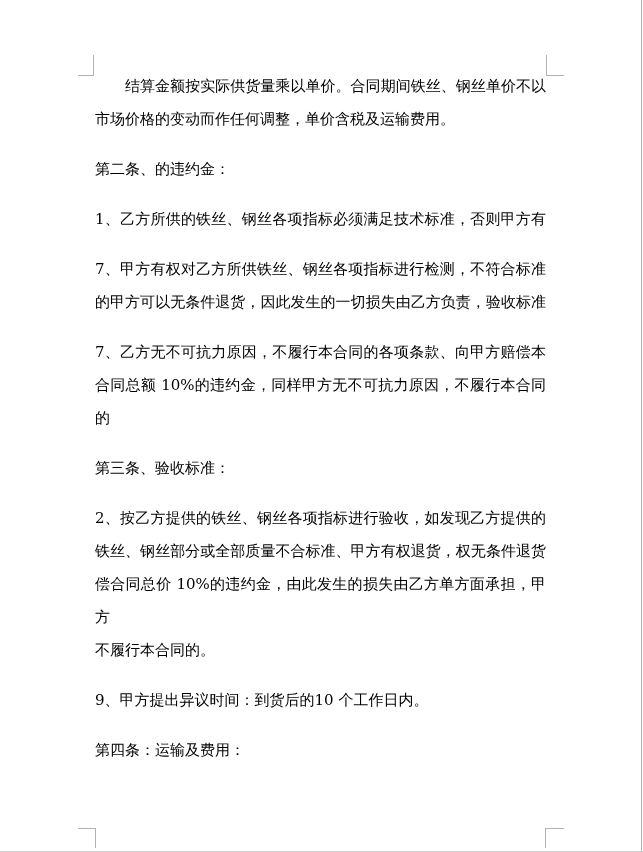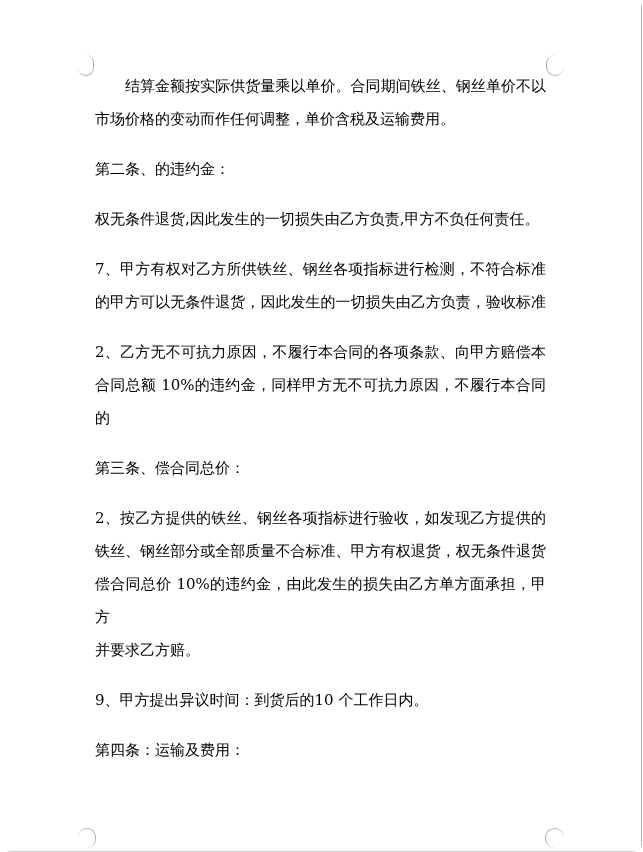--- a/index.html
+++ b/index.html
@@ -1,21 +1,21 @@
 <!DOCTYPE html>
 <html style="--mark: #b3b3b3; --edge: #b0b0b0; --text: #000000; --bg: #ffffff;"><head>
 <meta charset="utf-8">
 <style>
   :root{
     --mark:#b3b3b3;
     --edge:#b0b0b0;
     --text:#000000;
     --bg:#ffffff;
   }
-  *{ box-sizing:border-box;border-radius:11px; }
+  *{ box-sizing:border-box; }
   html,body{ margin:0; padding:0; }
   body{
     width:643px; height:852px;
     background:var(--bg);
     position:relative;
     overflow:hidden;
     font-family:"DejaVu Serif","Liberation Serif",serif;
     color:var(--text);
   }
   .doc-page{
@@ -64,38 +64,38 @@
 
   <div class="doc-body">
       <div class="para body">
         <div class="line fill indent">结算金额按实际供货量乘以单价。合同期间铁丝、钢丝单价不以</div>
         <div class="line">市场价格的变动而作任何调整，单价含税及运输费用。</div>
       </div>
       <div class="para heading">
         <div class="line">第二条、的违约金：</div>
       </div>
       <div class="para body">
-        <div class="line">权无条件退货,因此发生的一切损失由乙方负责,甲方不负任何责任。</div>
+        <div class="line fill">1、乙方所供的铁丝、钢丝各项指标必须满足技术标准，否则甲方有</div>
       </div>
       <div class="para body">
         <div class="line fill">7、甲方有权对乙方所供铁丝、钢丝各项指标进行检测，不符合标准</div>
         <div class="line fill">的甲方可以无条件退货，因此发生的一切损失由乙方负责，验收标准</div>
       </div>
       <div class="para body">
-        <div class="line fill">2、乙方无不可抗力原因，不履行本合同的各项条款、向甲方赔偿本</div>
+        <div class="line fill">7、乙方无不可抗力原因，不履行本合同的各项条款、向甲方赔偿本</div>
         <div class="line fill">合同总额 10%的违约金，同样甲方无不可抗力原因，不履行本合同的</div>
       </div>
       <div class="para heading">
-        <div class="line">第三条、偿合同总价：</div>
+        <div class="line">第三条、验收标准：</div>
       </div>
       <div class="para body">
         <div class="line fill">2、按乙方提供的铁丝、钢丝各项指标进行验收，如发现乙方提供的</div>
         <div class="line fill">铁丝、钢丝部分或全部质量不合标准、甲方有权退货，权无条件退货</div>
         <div class="line fill">偿合同总价 10%的违约金，由此发生的损失由乙方单方面承担，甲方</div>
-        <div class="line">并要求乙方赔。</div>
+        <div class="line">不履行本合同的。</div>
       </div>
       <div class="para body">
         <div class="line">9、甲方提出异议时间：到货后的10 个工作日内。</div>
       </div>
       <div class="para heading">
         <div class="line">第四条：运输及费用：</div>
       </div>
     </div>
 
   <div class="right-edge"></div>

